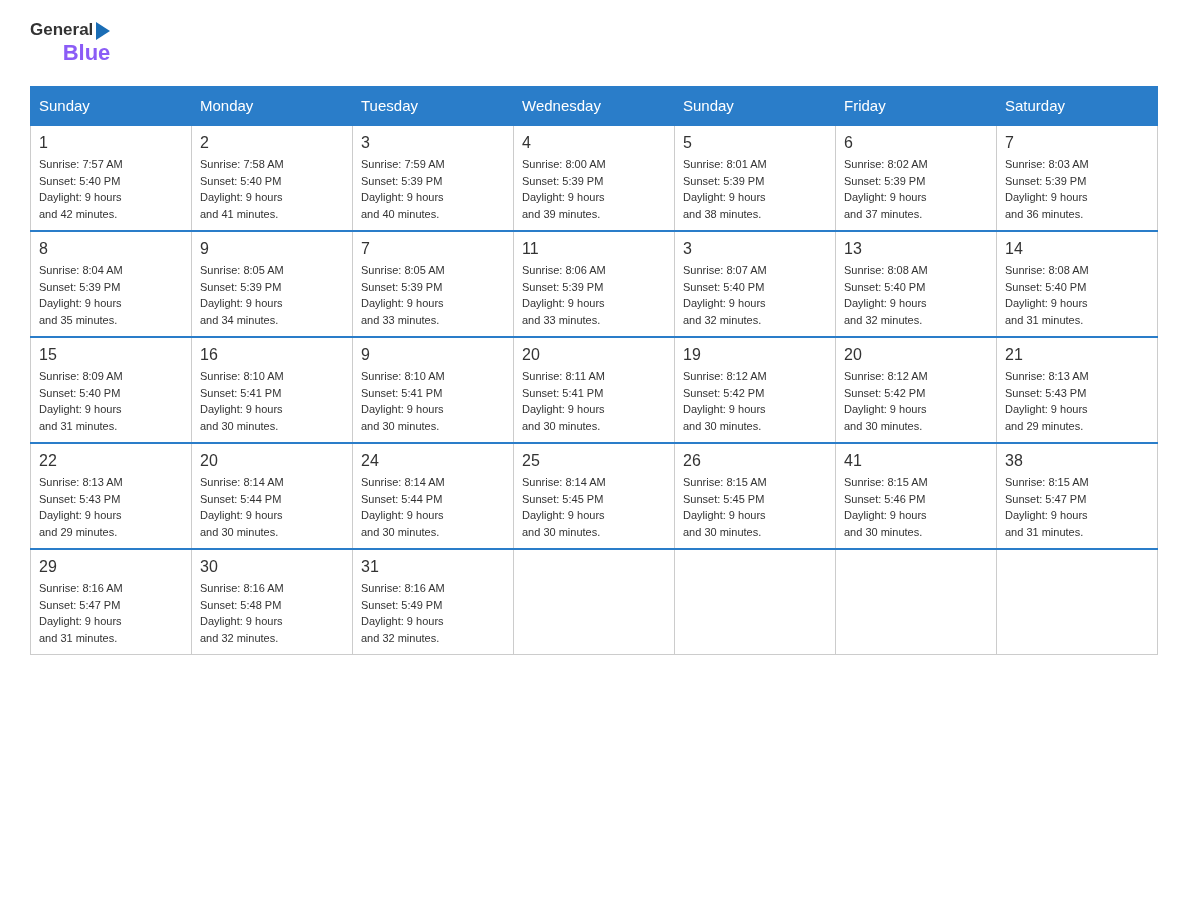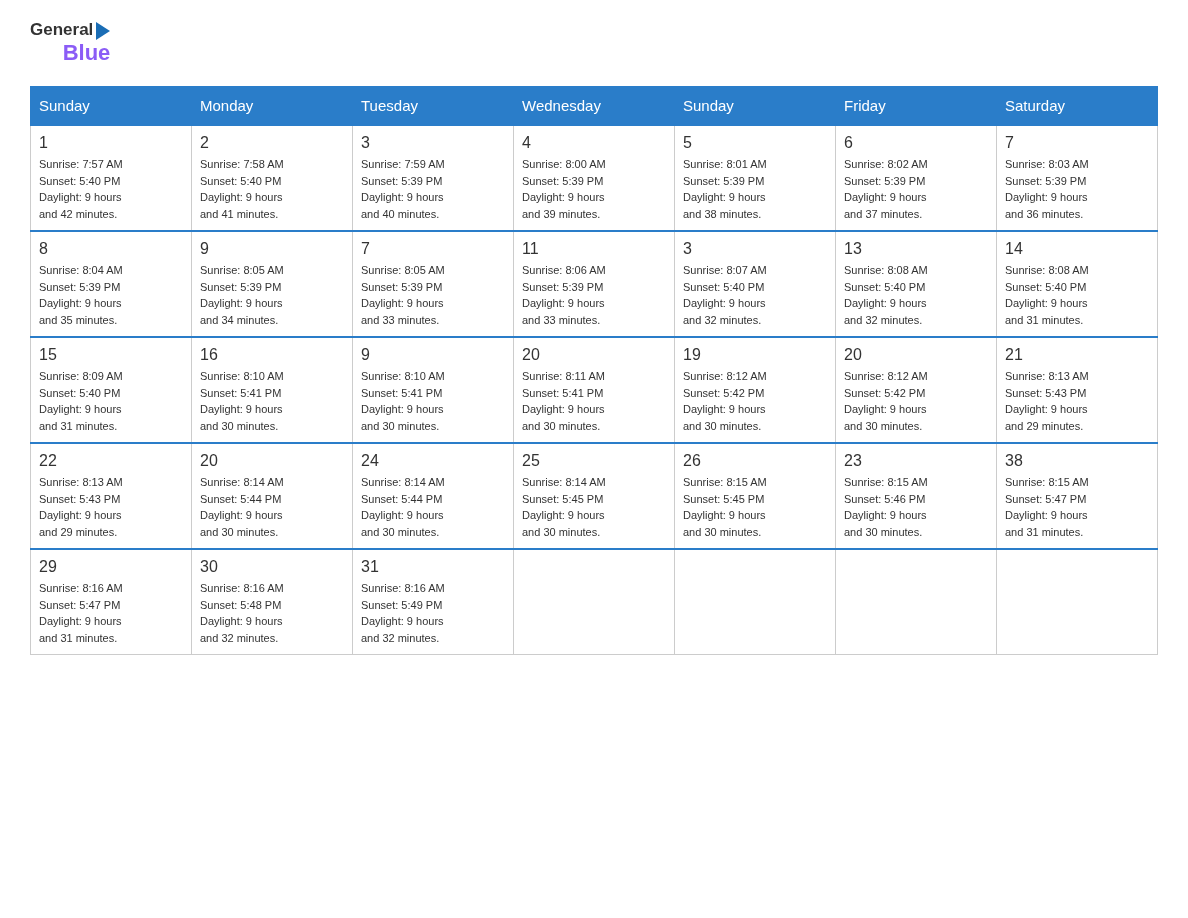--- a/index.html
+++ b/index.html
@@ -210,21 +210,21 @@
         </td>
         <td>
           <span class="day-num">25</span>
           <div class="day-info">Sunrise: 8:14 AM<br>Sunset: 5:45 PM<br>Daylight: 9 hours<br>and 30 minutes.</div>
         </td>
         <td>
           <span class="day-num">26</span>
           <div class="day-info">Sunrise: 8:15 AM<br>Sunset: 5:45 PM<br>Daylight: 9 hours<br>and 30 minutes.</div>
         </td>
         <td>
-          <span class="day-num">23</span>
+          <span class="day-num">41</span>
           <div class="day-info">Sunrise: 8:15 AM<br>Sunset: 5:46 PM<br>Daylight: 9 hours<br>and 30 minutes.</div>
         </td>
         <td>
           <span class="day-num">38</span>
           <div class="day-info">Sunrise: 8:15 AM<br>Sunset: 5:47 PM<br>Daylight: 9 hours<br>and 31 minutes.</div>
         </td>
       </tr>
       <tr>
         <td>
           <span class="day-num">29</span>

